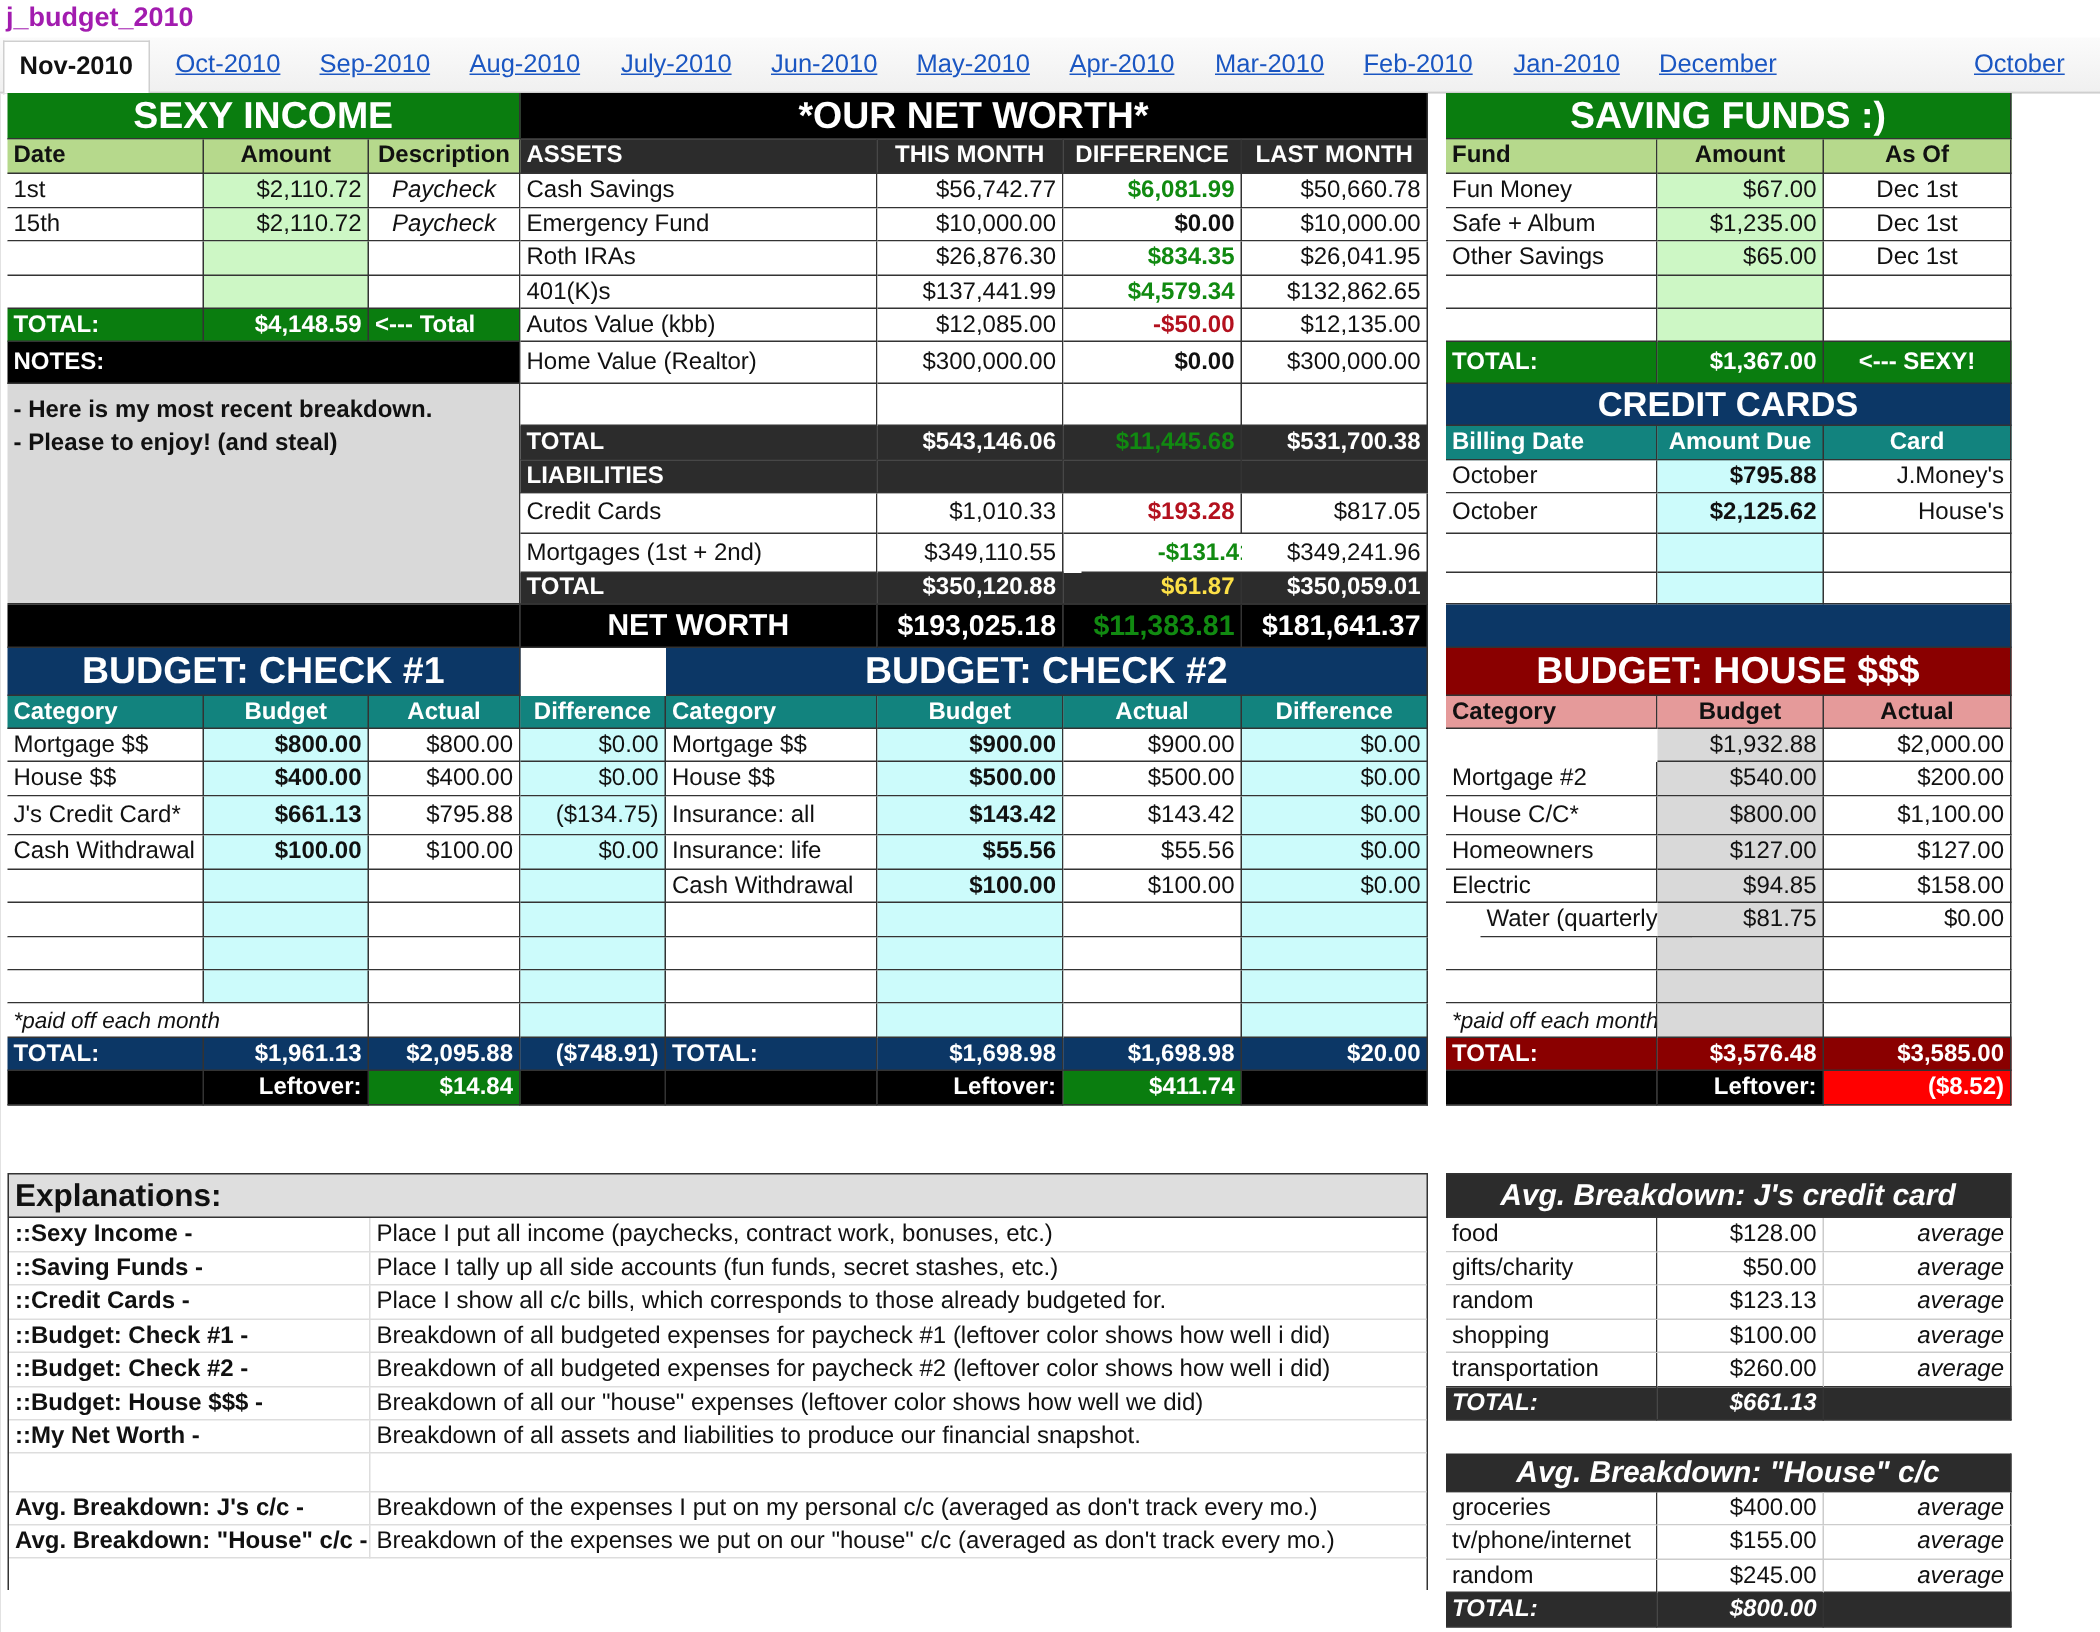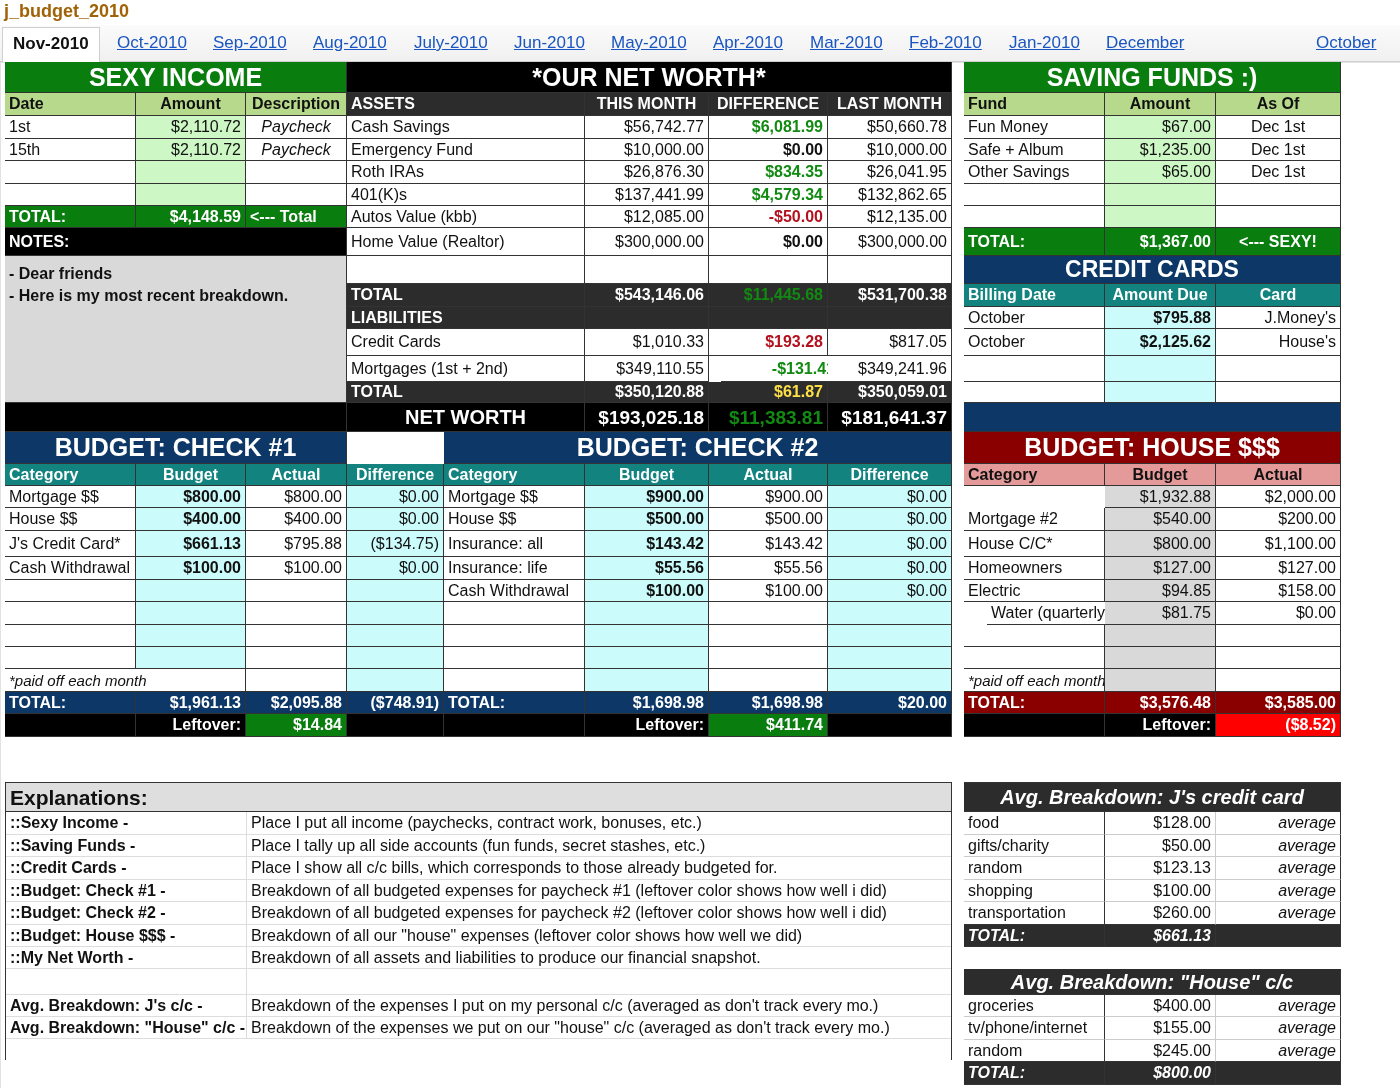--- a/index.html
+++ b/index.html
@@ -1,19 +1,19 @@
 <!DOCTYPE html>
 <html><head>
 <meta charset="utf-8">
 <style>
   * { box-sizing: border-box; margin: 0; padding: 0; }
   html, body { width: 1400px; height: 1088px; overflow: hidden; background: #ffffff; }
   body { font-family: "Liberation Sans", sans-serif; color: #111; position: relative; }
 
-  .doc-title { position: absolute; left: 4px; top: 1px; font-size: 18px; font-weight: bold; color: #a16207; }
+  .doc-title { position: absolute; left: 4px; top: 1px; font-size: 18px; font-weight: bold; color: #a21caf; }
   .tabs { position: absolute; left: 0; top: 25px; width: 1400px; height: 37px; background: linear-gradient(#fbfbfb, #f0f0f0); border-bottom: 1px solid #cfcfcf; }
   .tab { position: absolute; top: 8px; font-size: 17px; color: #1a56c2; text-decoration: underline; white-space: nowrap; cursor: pointer; }
   .tab.active { top: 2px; height: 36px; padding: 6px 10px 0 10px; background: #fff; border: 1px solid #cfcfcf; border-bottom: none; color: #111; font-weight: bold; text-decoration: none; }
 
   .grid { position: absolute; left: 0; top: 62px; width: 1400px; height: 1026px;
     background-image:
       linear-gradient(to right, #e2e2e2 1px, transparent 1px),
       linear-gradient(to bottom, #e2e2e2 1px, transparent 1px);
     background-size: 1400px 1026px; }
 
@@ -92,22 +92,22 @@
   <div class="c bg-white" style="left:246px;top:184px;width:101px;height:22px;"></div>
 
   <div class="c bg-green w b" style="left:5px;top:206px;width:131px;height:22px;">TOTAL:</div>
   <div class="c bg-green w b r" style="left:136px;top:206px;width:110px;height:22px;">$4,148.59</div>
   <div class="c bg-green w b" style="left:246px;top:206px;width:101px;height:22px;">&lt;--- Total</div>
 </div>
 
 <div>
   <div class="c bg-black w b" style="left:5px;top:228px;width:342px;height:28px;">NOTES:</div>
   <div class="c bg-grey b noB" style="left:5px;top:256px;width:342px;height:147px;border-right:1.5px solid #333;display:block;padding-top:10px;">
-    <div style="height:22px;">- Dear friends</div>
     <div style="height:22px;">- Here is my most recent breakdown.</div>
+    <div style="height:22px;">- Please to enjoy! (and steal)</div>
   </div>
 </div>
 
 <div>
   <div class="c bg-black title-big" style="left:347px;top:62px;width:605px;height:31px;">*OUR NET WORTH*</div>
   <div class="c bg-dark w b" style="left:347px;top:93px;width:238px;height:23px;">ASSETS</div>
   <div class="c bg-dark w b ctr" style="left:585px;top:93px;width:124px;height:23px;">THIS MONTH</div>
   <div class="c bg-dark w b ctr" style="left:709px;top:93px;width:119px;height:23px;">DIFFERENCE</div>
   <div class="c bg-dark w b ctr" style="left:828px;top:93px;width:124px;height:23px;">LAST MONTH</div>
 

